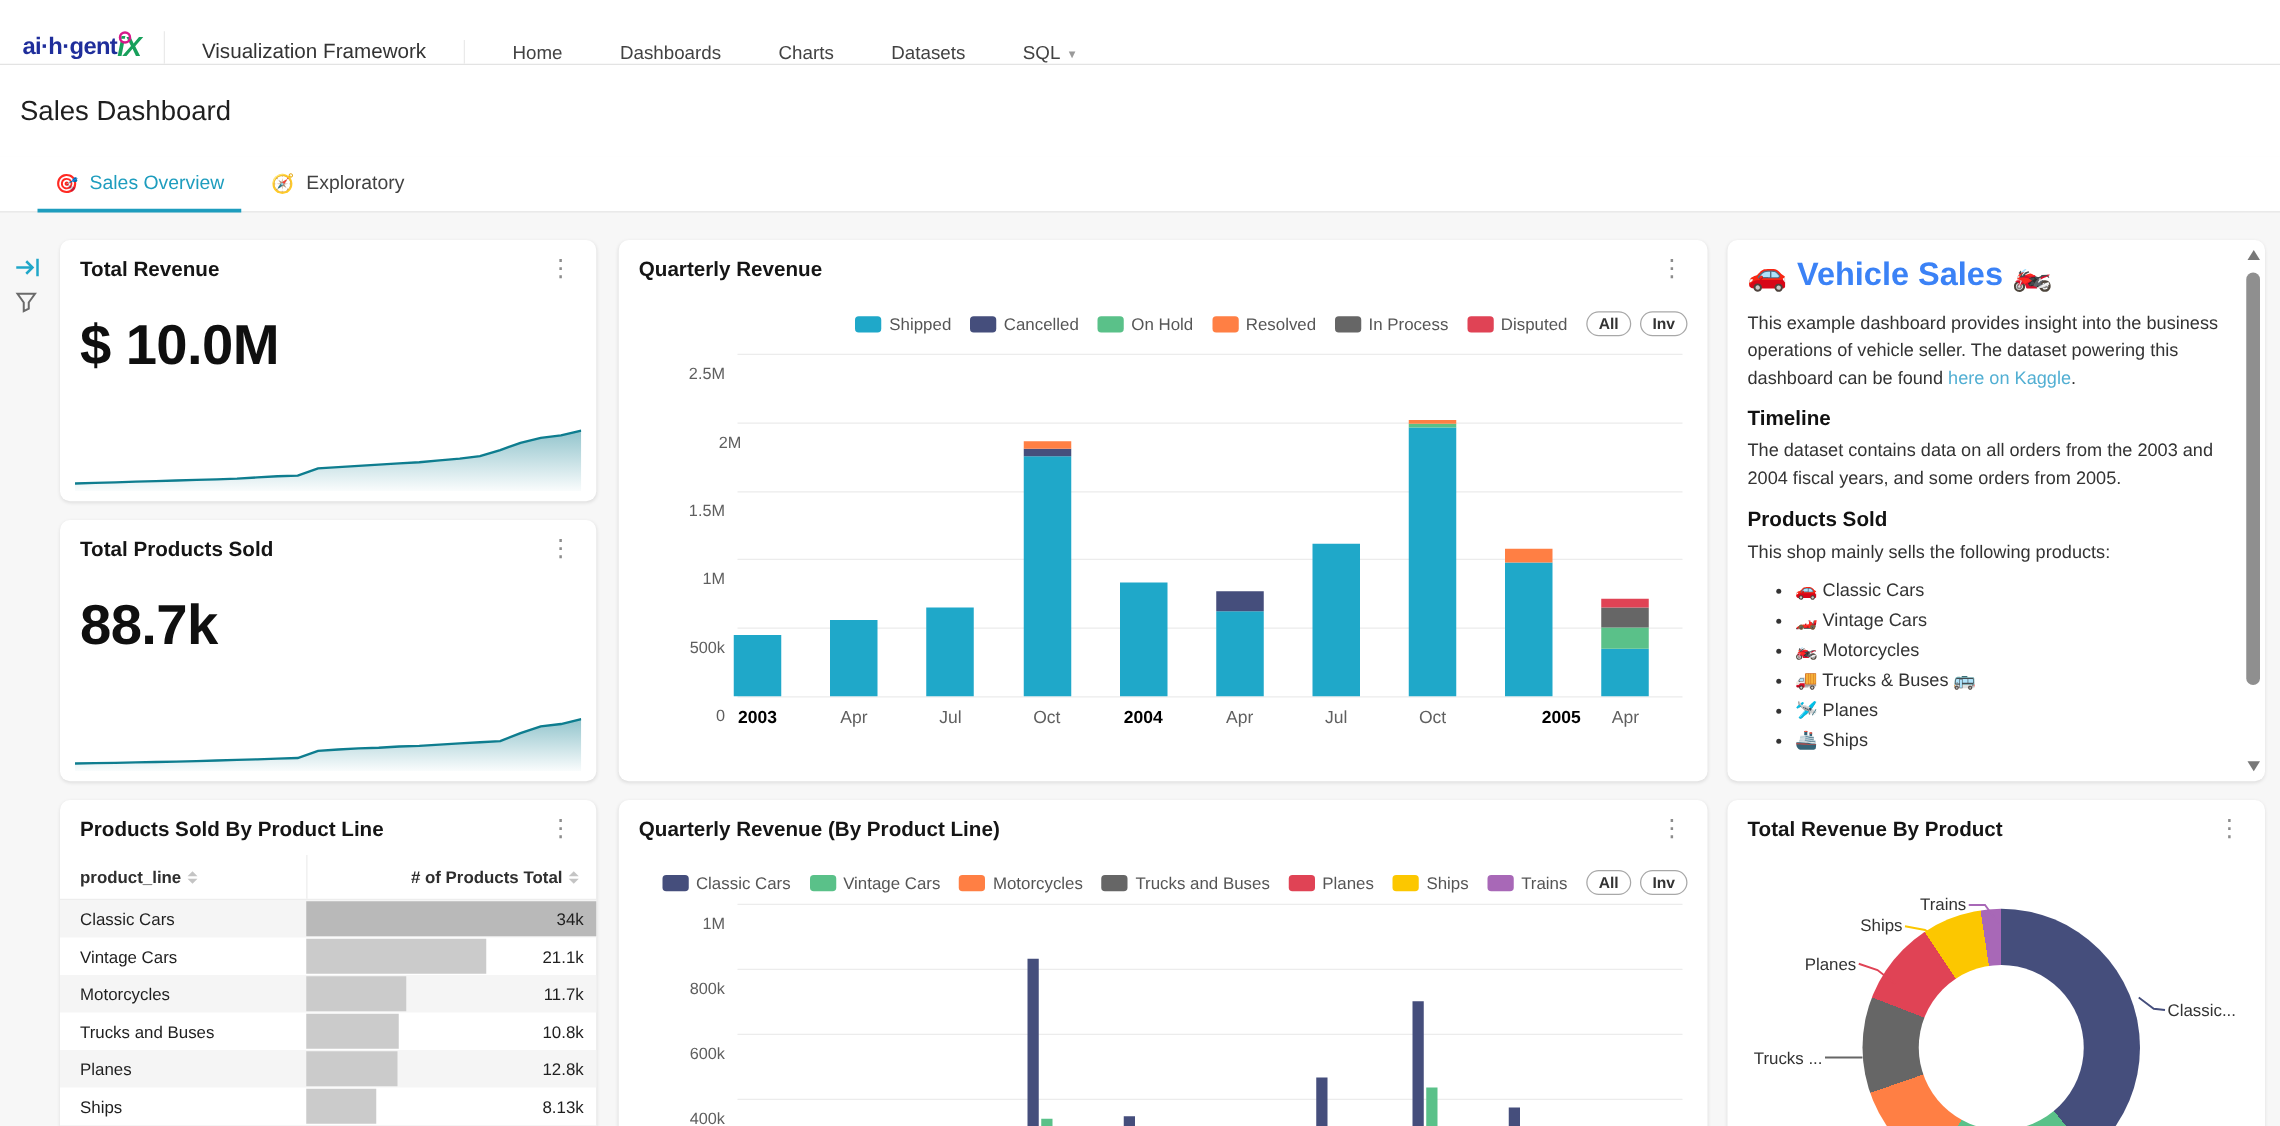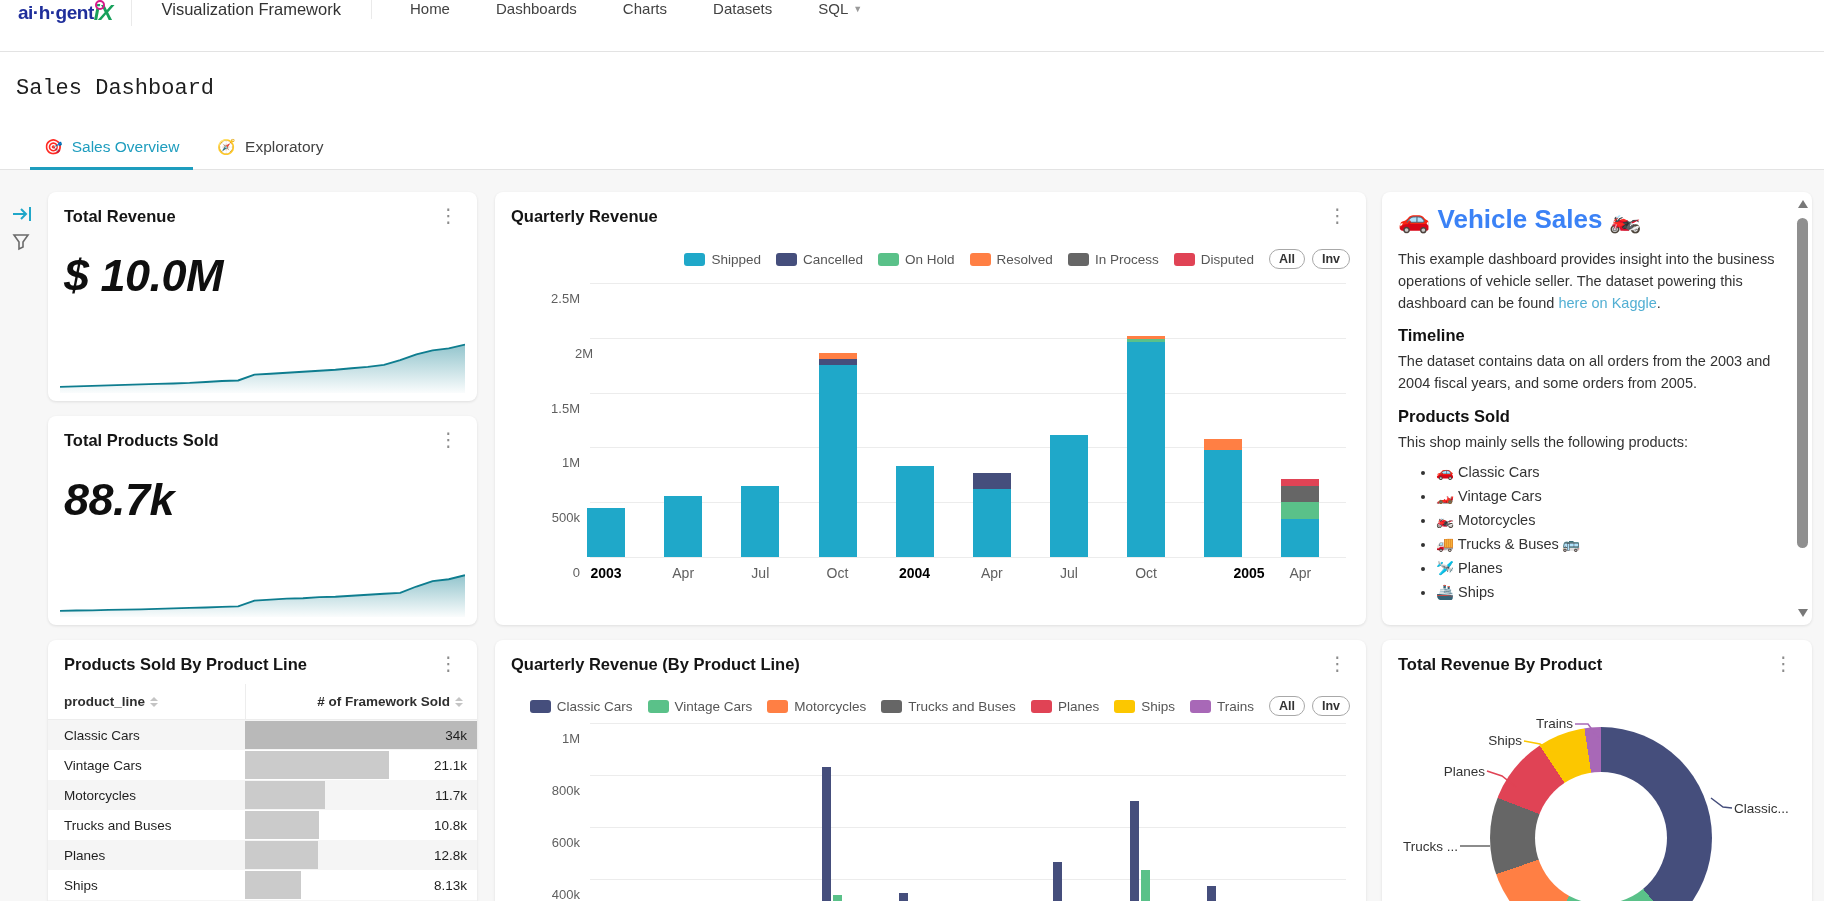--- a/index.html
+++ b/index.html
@@ -2,54 +2,54 @@
 <html><head>
 <meta charset="utf-8">
 <style>
   * { box-sizing: border-box; margin: 0; padding: 0; }
   html,body { background:#d8d8d8; }
   body { font-family: "Liberation Sans", "DejaVu Sans", sans-serif; }
   #canvas { position:relative; width:1824px; height:901px; background:#F7F7F7; overflow:hidden; }
 
   
   .navbar { position:absolute; top:0; left:0; width:100%; height:52px; background:#fff;
-            border-bottom:1px solid #E3E3E3; display:flex; align-items:flex-start; z-index:30; }
+            border-bottom:1px solid #E3E3E3; display:flex; align-items:flex-end; z-index:30; }
   .logo-box { display:flex; align-items:center; padding:0 18px; border-right:1px solid #EAEAEA; cursor:pointer; }
   .logo-prefix { font-weight:800; font-size:19px; color:#1F2E9B; letter-spacing:-0.5px; }
   .logo-suffix { font-weight:800; font-style:italic; font-size:22px; color:#17A05B; position:relative; letter-spacing:-1px; }
   .logo-suffix::before { content:""; position:absolute; top:0px; left:1px; width:6px; height:6px;
             border:2px solid #D6198A; border-radius:50%; }
   .brand-box { display:flex; align-items:center; padding:0 30px; border-right:1px solid #EAEAEA;
             font-size:16.5px; color:#333; }
   .nav { display:flex; align-items:center; gap:46px; margin-left:38px; }
   .nav-item { font-size:15px; color:#424242; cursor:pointer; display:flex; align-items:center; gap:5px; }
   .caret { font-size:9px; color:#9a9a9a; }
 
   
   .titlebar { position:absolute; top:52px; left:0; width:100%; height:73px; background:#fff;
             display:flex; align-items:center; padding-left:16px; z-index:20; }
-  .page-title { font-size:22px; font-weight:500; color:#1E1E1E;font-family:Liberation Mono, monospace; }
+  .page-title { font-size:22px; font-weight:500; color:#1E1E1E; }
   .tabbar { position:absolute; top:125px; left:0; width:100%; height:45px; background:#fff;
             border-bottom:1px solid #E3E3E3; display:flex; align-items:stretch; padding-left:30px; gap:10px; z-index:20; }
   .tab { display:flex; align-items:center; gap:9px; padding:0 14px; font-size:15.5px; color:#424242;
             cursor:pointer; position:relative; }
   .tab .tab-icon { font-size:15px; }
   .tab.active { color:#1E9DBE; }
   .tab.active::after { content:""; position:absolute; left:0; right:0; bottom:-1px; height:3px; background:#1E9DBE; }
 
   
   .rail-icon { position:absolute; left:11px; width:22px; height:20px; cursor:pointer; }
 
   
   .card { position:absolute; background:#fff; border-radius:8px; box-shadow:0 1px 3px rgba(0,0,0,0.10); }
   .card-h { display:flex; justify-content:space-between; align-items:flex-start; padding:15px 14px 0 16px; }
   .card-title { font-size:16.5px; font-weight:600; color:#151515; }
   .kebab { color:#8C8C8C; font-size:19px; line-height:14px; cursor:pointer; padding:2px 5px; letter-spacing:0; }
 
-  .big-number { font-size:45px; font-weight:600; color:#0F0F0F; padding:24px 16px 0 16px; letter-spacing:-0.5px;font-style:italic; }
+  .big-number { font-size:45px; font-weight:600; color:#0F0F0F; padding:24px 16px 0 16px; letter-spacing:-0.5px; }
   .spark { position:absolute; left:12px; right:12px; bottom:8px; height:58px; }
   .spark svg { width:100%; height:100%; display:block; }
 
   
   .legend { position:absolute; top:57px; right:16px; display:flex; align-items:center; gap:15px; }
   .legend-item { display:flex; align-items:center; gap:6px; font-size:13.5px; color:#565656; cursor:pointer; }
   .swatch { width:21px; height:13px; border-radius:3px; }
   .pill { border:1px solid #A8A8A8; border-radius:12px; padding:2px 9px; font-size:12.5px; font-weight:700;
           color:#333; cursor:pointer; background:#fff; }
   .pill + .pill { margin-left:-8px; }
@@ -210,21 +210,21 @@
     <div class="tbl">
       <div class="tbl-head">
         <div class="th th-line">
           <span>product_line</span>
           <span class="sort">
               <i class="up"></i>
               <i class="dn"></i>
             </span>
         </div>
         <div class="th th-val">
-          <span># of Framework Sold</span>
+          <span># of Products Total</span>
           <span class="sort">
               <i class="up"></i>
               <i class="dn"></i>
             </span>
         </div>
       </div>
       <div id="tbl-rows">
           <div class="trow">
             <div class="tcell-line">Classic Cars</div>
             <div class="tcell-val">

